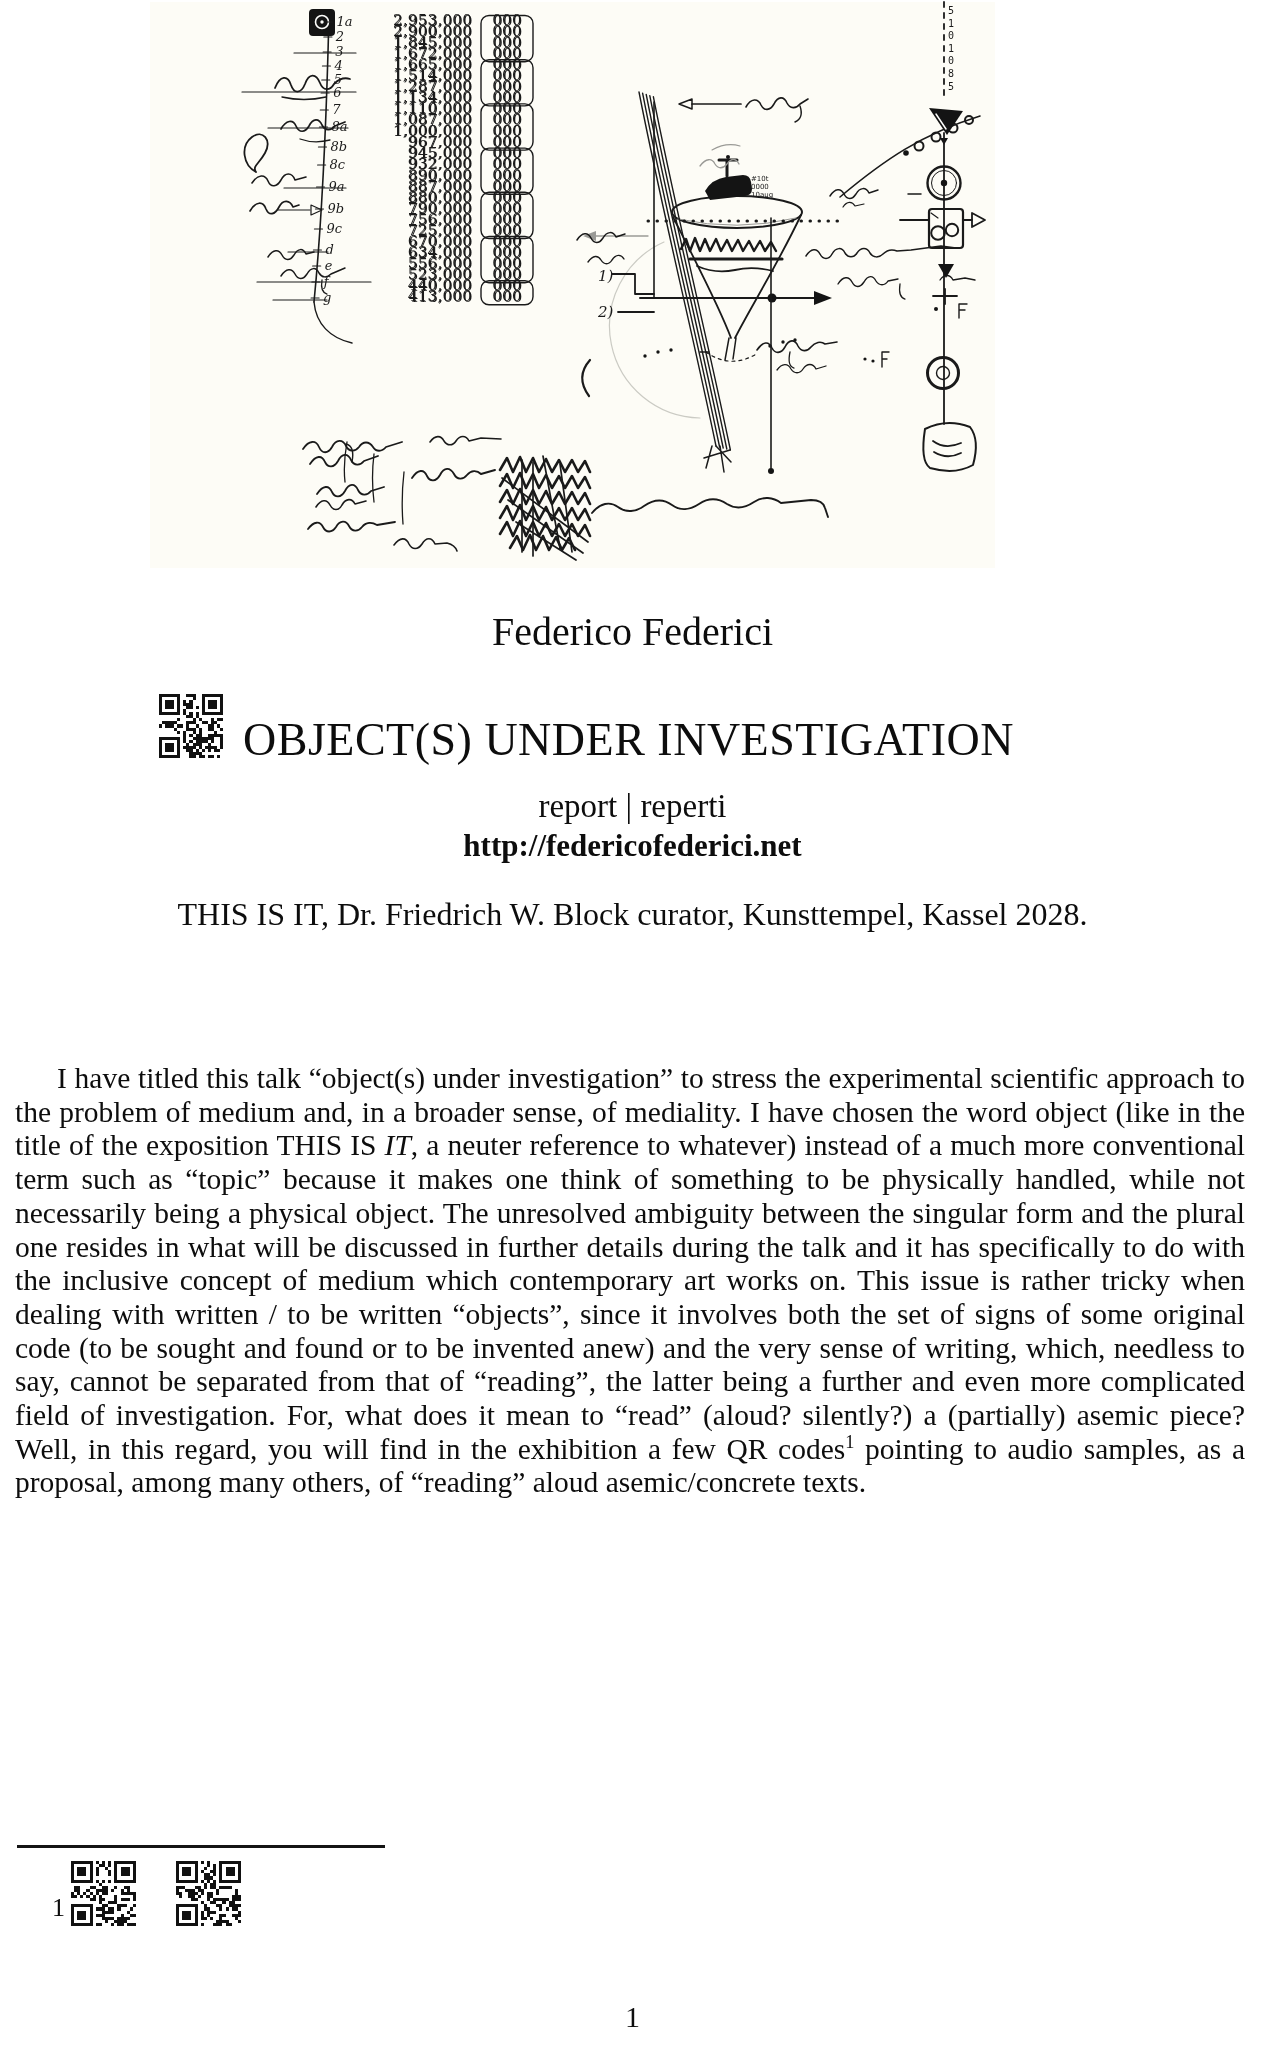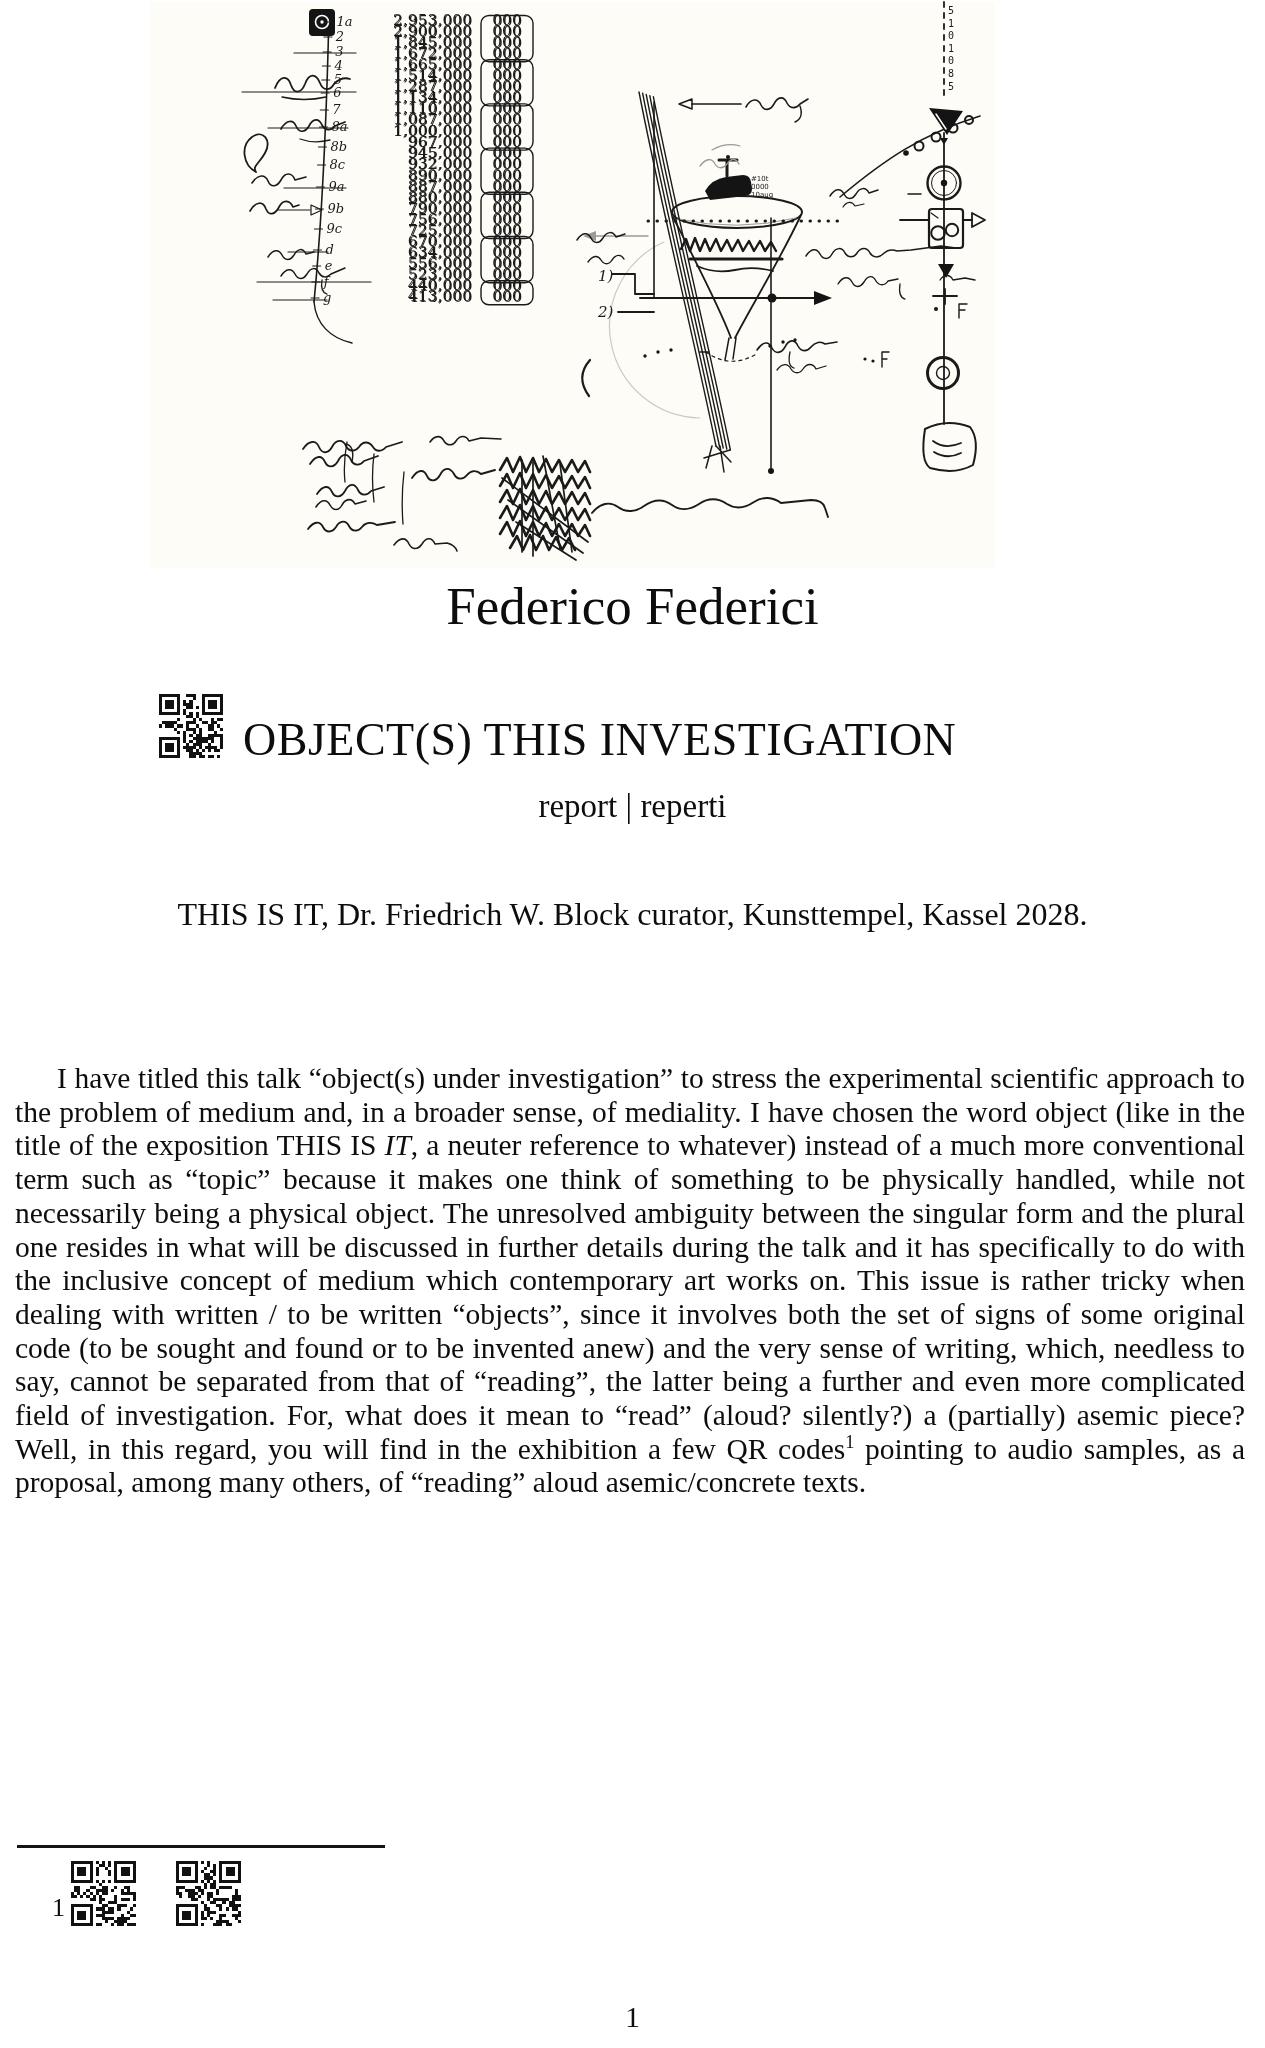--- a/index.html
+++ b/index.html
@@ -1,19 +1,19 @@
 <!DOCTYPE html>
 <html><head>
 <meta charset="utf-8">
 <style>
   html,body{margin:0;padding:0;background:#ffffff;}
   .page{position:relative;width:1265px;height:2048px;background:#ffffff;
         font-family:"Liberation Serif",serif;color:#0d0d0d;overflow:hidden;}
   .center{position:absolute;left:0;width:100%;text-align:center;white-space:nowrap;}
-  .author{top:576px;font-size:53px;}
+  .author{top:608px;font-size:40px;}
   .title-text{position:absolute;left:243px;top:713px;font-size:46px;letter-spacing:.5px;white-space:nowrap;}
   .qr{position:absolute;}
   #qr-title{left:159px;top:694px;width:64px;height:64px;}
   .subtitle{top:788px;font-size:33px;}
   .url{top:828px;font-size:31px;font-weight:bold;}
   .curator{top:896px;font-size:32px;}
   .bodytext{position:absolute;left:15px;top:1056px;width:1230px;font-size:29.5px;
             line-height:33.7px;text-align:justify;text-indent:42px;margin-top:6px;}
   .bodytext sup{font-size:62%;line-height:0;}
   .fnrule{position:absolute;left:17px;top:1845px;width:368px;height:3px;background:#141414;}
@@ -354,23 +354,24 @@
       <path class="ink" stroke-width="2.6" d="M510,548 l7,-12 l6,14 l7,-15 l6,15 l7,-14 l6,14 l7,-13 l6,13 l7,-12 l6,12"></path>
       <path class="ink" stroke-width="1.7" d="M502,478 L588,542 M508,500 L583,553 M516,522 L576,560 M543,456 L560,548 M560,464 L572,552 M522,460 V552 M533,462 V556"></path>
     </g>
   </svg>
 
   <div class="center author">Federico Federici</div>
 
   <svg id="qr-title" class="qr" viewBox="0 0 21 21" shape-rendering="crispEdges">
       <path d="M0 0h1v1h-1zM1 0h1v1h-1zM2 0h1v1h-1zM3 0h1v1h-1zM4 0h1v1h-1zM5 0h1v1h-1zM6 0h1v1h-1zM9 0h1v1h-1zM10 0h1v1h-1zM11 0h1v1h-1zM14 0h1v1h-1zM15 0h1v1h-1zM16 0h1v1h-1zM17 0h1v1h-1zM18 0h1v1h-1zM19 0h1v1h-1zM20 0h1v1h-1zM0 1h1v1h-1zM6 1h1v1h-1zM11 1h1v1h-1zM14 1h1v1h-1zM20 1h1v1h-1zM0 2h1v1h-1zM2 2h1v1h-1zM3 2h1v1h-1zM4 2h1v1h-1zM6 2h1v1h-1zM8 2h1v1h-1zM10 2h1v1h-1zM14 2h1v1h-1zM16 2h1v1h-1zM17 2h1v1h-1zM18 2h1v1h-1zM20 2h1v1h-1zM0 3h1v1h-1zM2 3h1v1h-1zM3 3h1v1h-1zM4 3h1v1h-1zM6 3h1v1h-1zM8 3h1v1h-1zM9 3h1v1h-1zM10 3h1v1h-1zM14 3h1v1h-1zM16 3h1v1h-1zM17 3h1v1h-1zM18 3h1v1h-1zM20 3h1v1h-1zM0 4h1v1h-1zM2 4h1v1h-1zM3 4h1v1h-1zM4 4h1v1h-1zM6 4h1v1h-1zM9 4h1v1h-1zM10 4h1v1h-1zM12 4h1v1h-1zM14 4h1v1h-1zM16 4h1v1h-1zM17 4h1v1h-1zM18 4h1v1h-1zM20 4h1v1h-1zM0 5h1v1h-1zM6 5h1v1h-1zM8 5h1v1h-1zM14 5h1v1h-1zM20 5h1v1h-1zM0 6h1v1h-1zM1 6h1v1h-1zM2 6h1v1h-1zM3 6h1v1h-1zM4 6h1v1h-1zM5 6h1v1h-1zM6 6h1v1h-1zM8 6h1v1h-1zM10 6h1v1h-1zM12 6h1v1h-1zM14 6h1v1h-1zM15 6h1v1h-1zM16 6h1v1h-1zM17 6h1v1h-1zM18 6h1v1h-1zM19 6h1v1h-1zM20 6h1v1h-1zM9 7h1v1h-1zM10 7h1v1h-1zM12 7h1v1h-1zM6 8h1v1h-1zM11 8h1v1h-1zM13 8h1v1h-1zM17 8h1v1h-1zM19 8h1v1h-1zM20 8h1v1h-1zM1 9h1v1h-1zM2 9h1v1h-1zM3 9h1v1h-1zM4 9h1v1h-1zM5 9h1v1h-1zM9 9h1v1h-1zM10 9h1v1h-1zM11 9h1v1h-1zM14 9h1v1h-1zM15 9h1v1h-1zM17 9h1v1h-1zM18 9h1v1h-1zM0 10h1v1h-1zM2 10h1v1h-1zM3 10h1v1h-1zM4 10h1v1h-1zM6 10h1v1h-1zM7 10h1v1h-1zM9 10h1v1h-1zM12 10h1v1h-1zM16 10h1v1h-1zM17 10h1v1h-1zM19 10h1v1h-1zM5 11h1v1h-1zM9 11h1v1h-1zM10 11h1v1h-1zM11 11h1v1h-1zM13 11h1v1h-1zM16 11h1v1h-1zM17 11h1v1h-1zM20 11h1v1h-1zM6 12h1v1h-1zM8 12h1v1h-1zM11 12h1v1h-1zM13 12h1v1h-1zM18 12h1v1h-1zM8 13h1v1h-1zM10 13h1v1h-1zM12 13h1v1h-1zM13 13h1v1h-1zM16 13h1v1h-1zM17 13h1v1h-1zM18 13h1v1h-1zM19 13h1v1h-1zM20 13h1v1h-1zM0 14h1v1h-1zM1 14h1v1h-1zM2 14h1v1h-1zM3 14h1v1h-1zM4 14h1v1h-1zM5 14h1v1h-1zM6 14h1v1h-1zM8 14h1v1h-1zM11 14h1v1h-1zM12 14h1v1h-1zM13 14h1v1h-1zM14 14h1v1h-1zM15 14h1v1h-1zM16 14h1v1h-1zM17 14h1v1h-1zM20 14h1v1h-1zM0 15h1v1h-1zM6 15h1v1h-1zM8 15h1v1h-1zM10 15h1v1h-1zM12 15h1v1h-1zM13 15h1v1h-1zM14 15h1v1h-1zM15 15h1v1h-1zM17 15h1v1h-1zM20 15h1v1h-1zM0 16h1v1h-1zM2 16h1v1h-1zM3 16h1v1h-1zM4 16h1v1h-1zM6 16h1v1h-1zM9 16h1v1h-1zM11 16h1v1h-1zM12 16h1v1h-1zM13 16h1v1h-1zM16 16h1v1h-1zM20 16h1v1h-1zM0 17h1v1h-1zM2 17h1v1h-1zM3 17h1v1h-1zM4 17h1v1h-1zM6 17h1v1h-1zM8 17h1v1h-1zM9 17h1v1h-1zM10 17h1v1h-1zM11 17h1v1h-1zM13 17h1v1h-1zM15 17h1v1h-1zM16 17h1v1h-1zM17 17h1v1h-1zM18 17h1v1h-1zM20 17h1v1h-1zM0 18h1v1h-1zM2 18h1v1h-1zM3 18h1v1h-1zM4 18h1v1h-1zM6 18h1v1h-1zM9 18h1v1h-1zM10 18h1v1h-1zM12 18h1v1h-1zM14 18h1v1h-1zM16 18h1v1h-1zM18 18h1v1h-1zM19 18h1v1h-1zM0 19h1v1h-1zM6 19h1v1h-1zM10 19h1v1h-1zM11 19h1v1h-1zM12 19h1v1h-1zM13 19h1v1h-1zM0 20h1v1h-1zM1 20h1v1h-1zM2 20h1v1h-1zM3 20h1v1h-1zM4 20h1v1h-1zM5 20h1v1h-1zM6 20h1v1h-1zM10 20h1v1h-1zM11 20h1v1h-1zM13 20h1v1h-1zM14 20h1v1h-1zM16 20h1v1h-1zM17 20h1v1h-1zM19 20h1v1h-1z" fill="#111"></path>
     </svg>
-  <div class="title-text">OBJECT(S) THIS INVESTIGATION</div>
+  <div class="title-text">OBJECT(S) UNDER INVESTIGATION</div>
 
   <div class="center subtitle">report | reperti</div>
+  <div class="center url">http://federicofederici.net</div>
   <div class="center curator">THIS IS IT, Dr. Friedrich W. Block curator, Kunsttempel, Kassel 2028.</div>
 
   <div class="bodytext"><span>I have titled this talk “object(s) under investigation” to stress the experimental scientific approach to the problem of medium and, in a broader sense, of mediality. I have chosen the word object (like in the title of the exposition THIS IS </span><i>IT</i><span>, a neuter reference to whatever) instead of a much more conventional term such as “topic” because it makes one think of something to be physically handled, while not necessarily being a physical object. The unresolved ambiguity between the singular form and the plural one resides in what will be discussed in further details during the talk and it has specifically to do with the inclusive concept of medium which contemporary art works on. This issue is rather tricky when dealing with written / to be written “objects”, since it involves both the set of signs of some original code (to be sought and found or to be invented anew) and the very sense of writing, which, needless to say, cannot be separated from that of “reading”, the latter being a further and even more complicated field of investigation. For, what does it mean to “read” (aloud? silently?) a (partially) asemic piece? Well, in this regard, you will find in the exhibition a few QR codes</span><sup>1</sup><span> pointing to audio samples, as a proposal, among many others, of “reading” aloud asemic/concrete texts.</span></div>
 
   <div class="fnrule"></div>
   <span class="fnmark">1</span>
   <svg id="qr-f1" class="qr" viewBox="0 0 21 21" shape-rendering="crispEdges">
       <path d="M0 0h1v1h-1zM1 0h1v1h-1zM2 0h1v1h-1zM3 0h1v1h-1zM4 0h1v1h-1zM5 0h1v1h-1zM6 0h1v1h-1zM8 0h1v1h-1zM10 0h1v1h-1zM12 0h1v1h-1zM14 0h1v1h-1zM15 0h1v1h-1zM16 0h1v1h-1zM17 0h1v1h-1zM18 0h1v1h-1zM19 0h1v1h-1zM20 0h1v1h-1zM0 1h1v1h-1zM6 1h1v1h-1zM9 1h1v1h-1zM10 1h1v1h-1zM12 1h1v1h-1zM14 1h1v1h-1zM20 1h1v1h-1zM0 2h1v1h-1zM2 2h1v1h-1zM3 2h1v1h-1zM4 2h1v1h-1zM6 2h1v1h-1zM8 2h1v1h-1zM11 2h1v1h-1zM14 2h1v1h-1zM16 2h1v1h-1zM17 2h1v1h-1zM18 2h1v1h-1zM20 2h1v1h-1zM0 3h1v1h-1zM2 3h1v1h-1zM3 3h1v1h-1zM4 3h1v1h-1zM6 3h1v1h-1zM8 3h1v1h-1zM12 3h1v1h-1zM14 3h1v1h-1zM16 3h1v1h-1zM17 3h1v1h-1zM18 3h1v1h-1zM20 3h1v1h-1zM0 4h1v1h-1zM2 4h1v1h-1zM3 4h1v1h-1zM4 4h1v1h-1zM6 4h1v1h-1zM8 4h1v1h-1zM12 4h1v1h-1zM14 4h1v1h-1zM16 4h1v1h-1zM17 4h1v1h-1zM18 4h1v1h-1zM20 4h1v1h-1zM0 5h1v1h-1zM6 5h1v1h-1zM14 5h1v1h-1zM20 5h1v1h-1zM0 6h1v1h-1zM1 6h1v1h-1zM2 6h1v1h-1zM3 6h1v1h-1zM4 6h1v1h-1zM5 6h1v1h-1zM6 6h1v1h-1zM8 6h1v1h-1zM10 6h1v1h-1zM12 6h1v1h-1zM14 6h1v1h-1zM15 6h1v1h-1zM16 6h1v1h-1zM17 6h1v1h-1zM18 6h1v1h-1zM19 6h1v1h-1zM20 6h1v1h-1zM9 7h1v1h-1zM1 8h1v1h-1zM2 8h1v1h-1zM6 8h1v1h-1zM7 8h1v1h-1zM10 8h1v1h-1zM11 8h1v1h-1zM14 8h1v1h-1zM17 8h1v1h-1zM18 8h1v1h-1zM1 9h1v1h-1zM2 9h1v1h-1zM5 9h1v1h-1zM8 9h1v1h-1zM9 9h1v1h-1zM10 9h1v1h-1zM11 9h1v1h-1zM13 9h1v1h-1zM16 9h1v1h-1zM18 9h1v1h-1zM0 10h1v1h-1zM2 10h1v1h-1zM4 10h1v1h-1zM6 10h1v1h-1zM8 10h1v1h-1zM10 10h1v1h-1zM11 10h1v1h-1zM16 10h1v1h-1zM17 10h1v1h-1zM18 10h1v1h-1zM19 10h1v1h-1zM20 10h1v1h-1zM0 11h1v1h-1zM1 11h1v1h-1zM3 11h1v1h-1zM5 11h1v1h-1zM7 11h1v1h-1zM9 11h1v1h-1zM14 11h1v1h-1zM20 11h1v1h-1zM6 12h1v1h-1zM7 12h1v1h-1zM9 12h1v1h-1zM10 12h1v1h-1zM14 12h1v1h-1zM16 12h1v1h-1zM17 12h1v1h-1zM18 12h1v1h-1zM20 12h1v1h-1zM9 13h1v1h-1zM12 13h1v1h-1zM13 13h1v1h-1zM14 13h1v1h-1zM0 14h1v1h-1zM1 14h1v1h-1zM2 14h1v1h-1zM3 14h1v1h-1zM4 14h1v1h-1zM5 14h1v1h-1zM6 14h1v1h-1zM10 14h1v1h-1zM11 14h1v1h-1zM15 14h1v1h-1zM16 14h1v1h-1zM17 14h1v1h-1zM20 14h1v1h-1zM0 15h1v1h-1zM6 15h1v1h-1zM8 15h1v1h-1zM9 15h1v1h-1zM10 15h1v1h-1zM12 15h1v1h-1zM13 15h1v1h-1zM15 15h1v1h-1zM19 15h1v1h-1zM0 16h1v1h-1zM2 16h1v1h-1zM3 16h1v1h-1zM4 16h1v1h-1zM6 16h1v1h-1zM10 16h1v1h-1zM11 16h1v1h-1zM12 16h1v1h-1zM13 16h1v1h-1zM18 16h1v1h-1zM0 17h1v1h-1zM2 17h1v1h-1zM3 17h1v1h-1zM4 17h1v1h-1zM6 17h1v1h-1zM8 17h1v1h-1zM9 17h1v1h-1zM10 17h1v1h-1zM16 17h1v1h-1zM19 17h1v1h-1zM20 17h1v1h-1zM0 18h1v1h-1zM2 18h1v1h-1zM3 18h1v1h-1zM4 18h1v1h-1zM6 18h1v1h-1zM10 18h1v1h-1zM11 18h1v1h-1zM12 18h1v1h-1zM13 18h1v1h-1zM15 18h1v1h-1zM16 18h1v1h-1zM17 18h1v1h-1zM18 18h1v1h-1zM0 19h1v1h-1zM6 19h1v1h-1zM11 19h1v1h-1zM14 19h1v1h-1zM15 19h1v1h-1zM16 19h1v1h-1zM17 19h1v1h-1zM0 20h1v1h-1zM1 20h1v1h-1zM2 20h1v1h-1zM3 20h1v1h-1zM4 20h1v1h-1zM5 20h1v1h-1zM6 20h1v1h-1zM8 20h1v1h-1zM9 20h1v1h-1zM13 20h1v1h-1zM15 20h1v1h-1zM16 20h1v1h-1zM18 20h1v1h-1zM19 20h1v1h-1zM20 20h1v1h-1z" fill="#111"></path>
     </svg>
   <svg id="qr-f2" class="qr" viewBox="0 0 21 21" shape-rendering="crispEdges">

